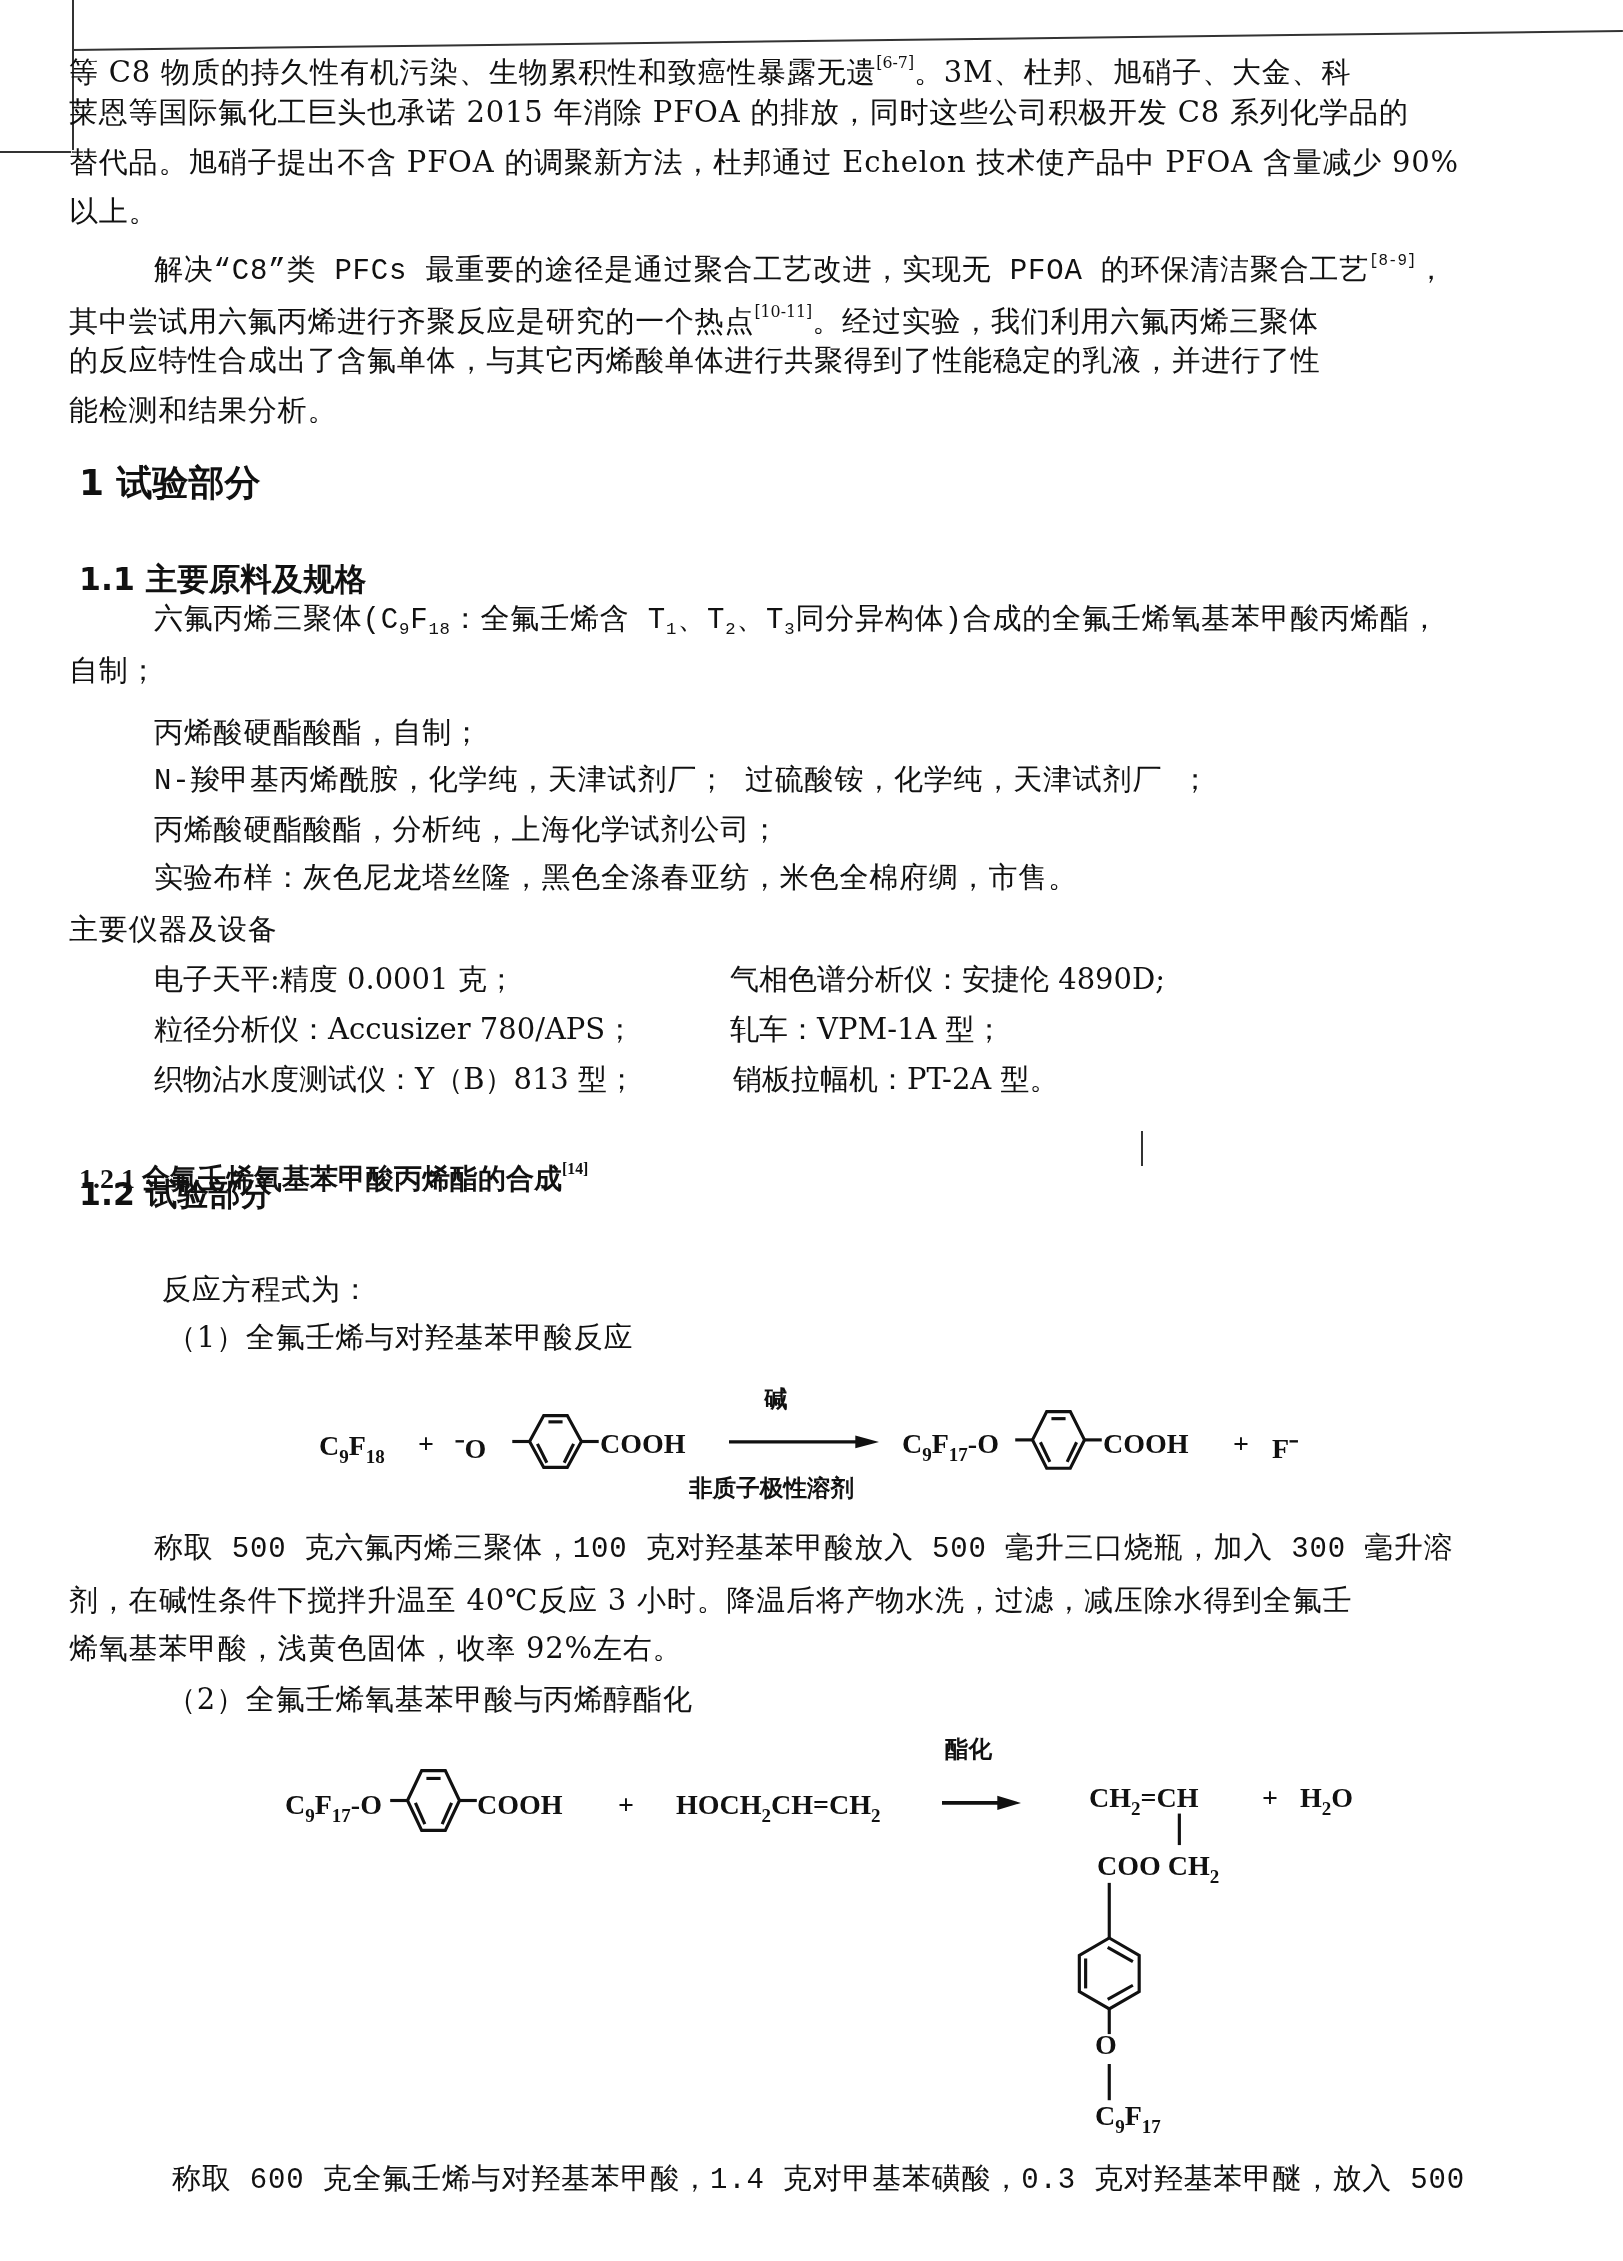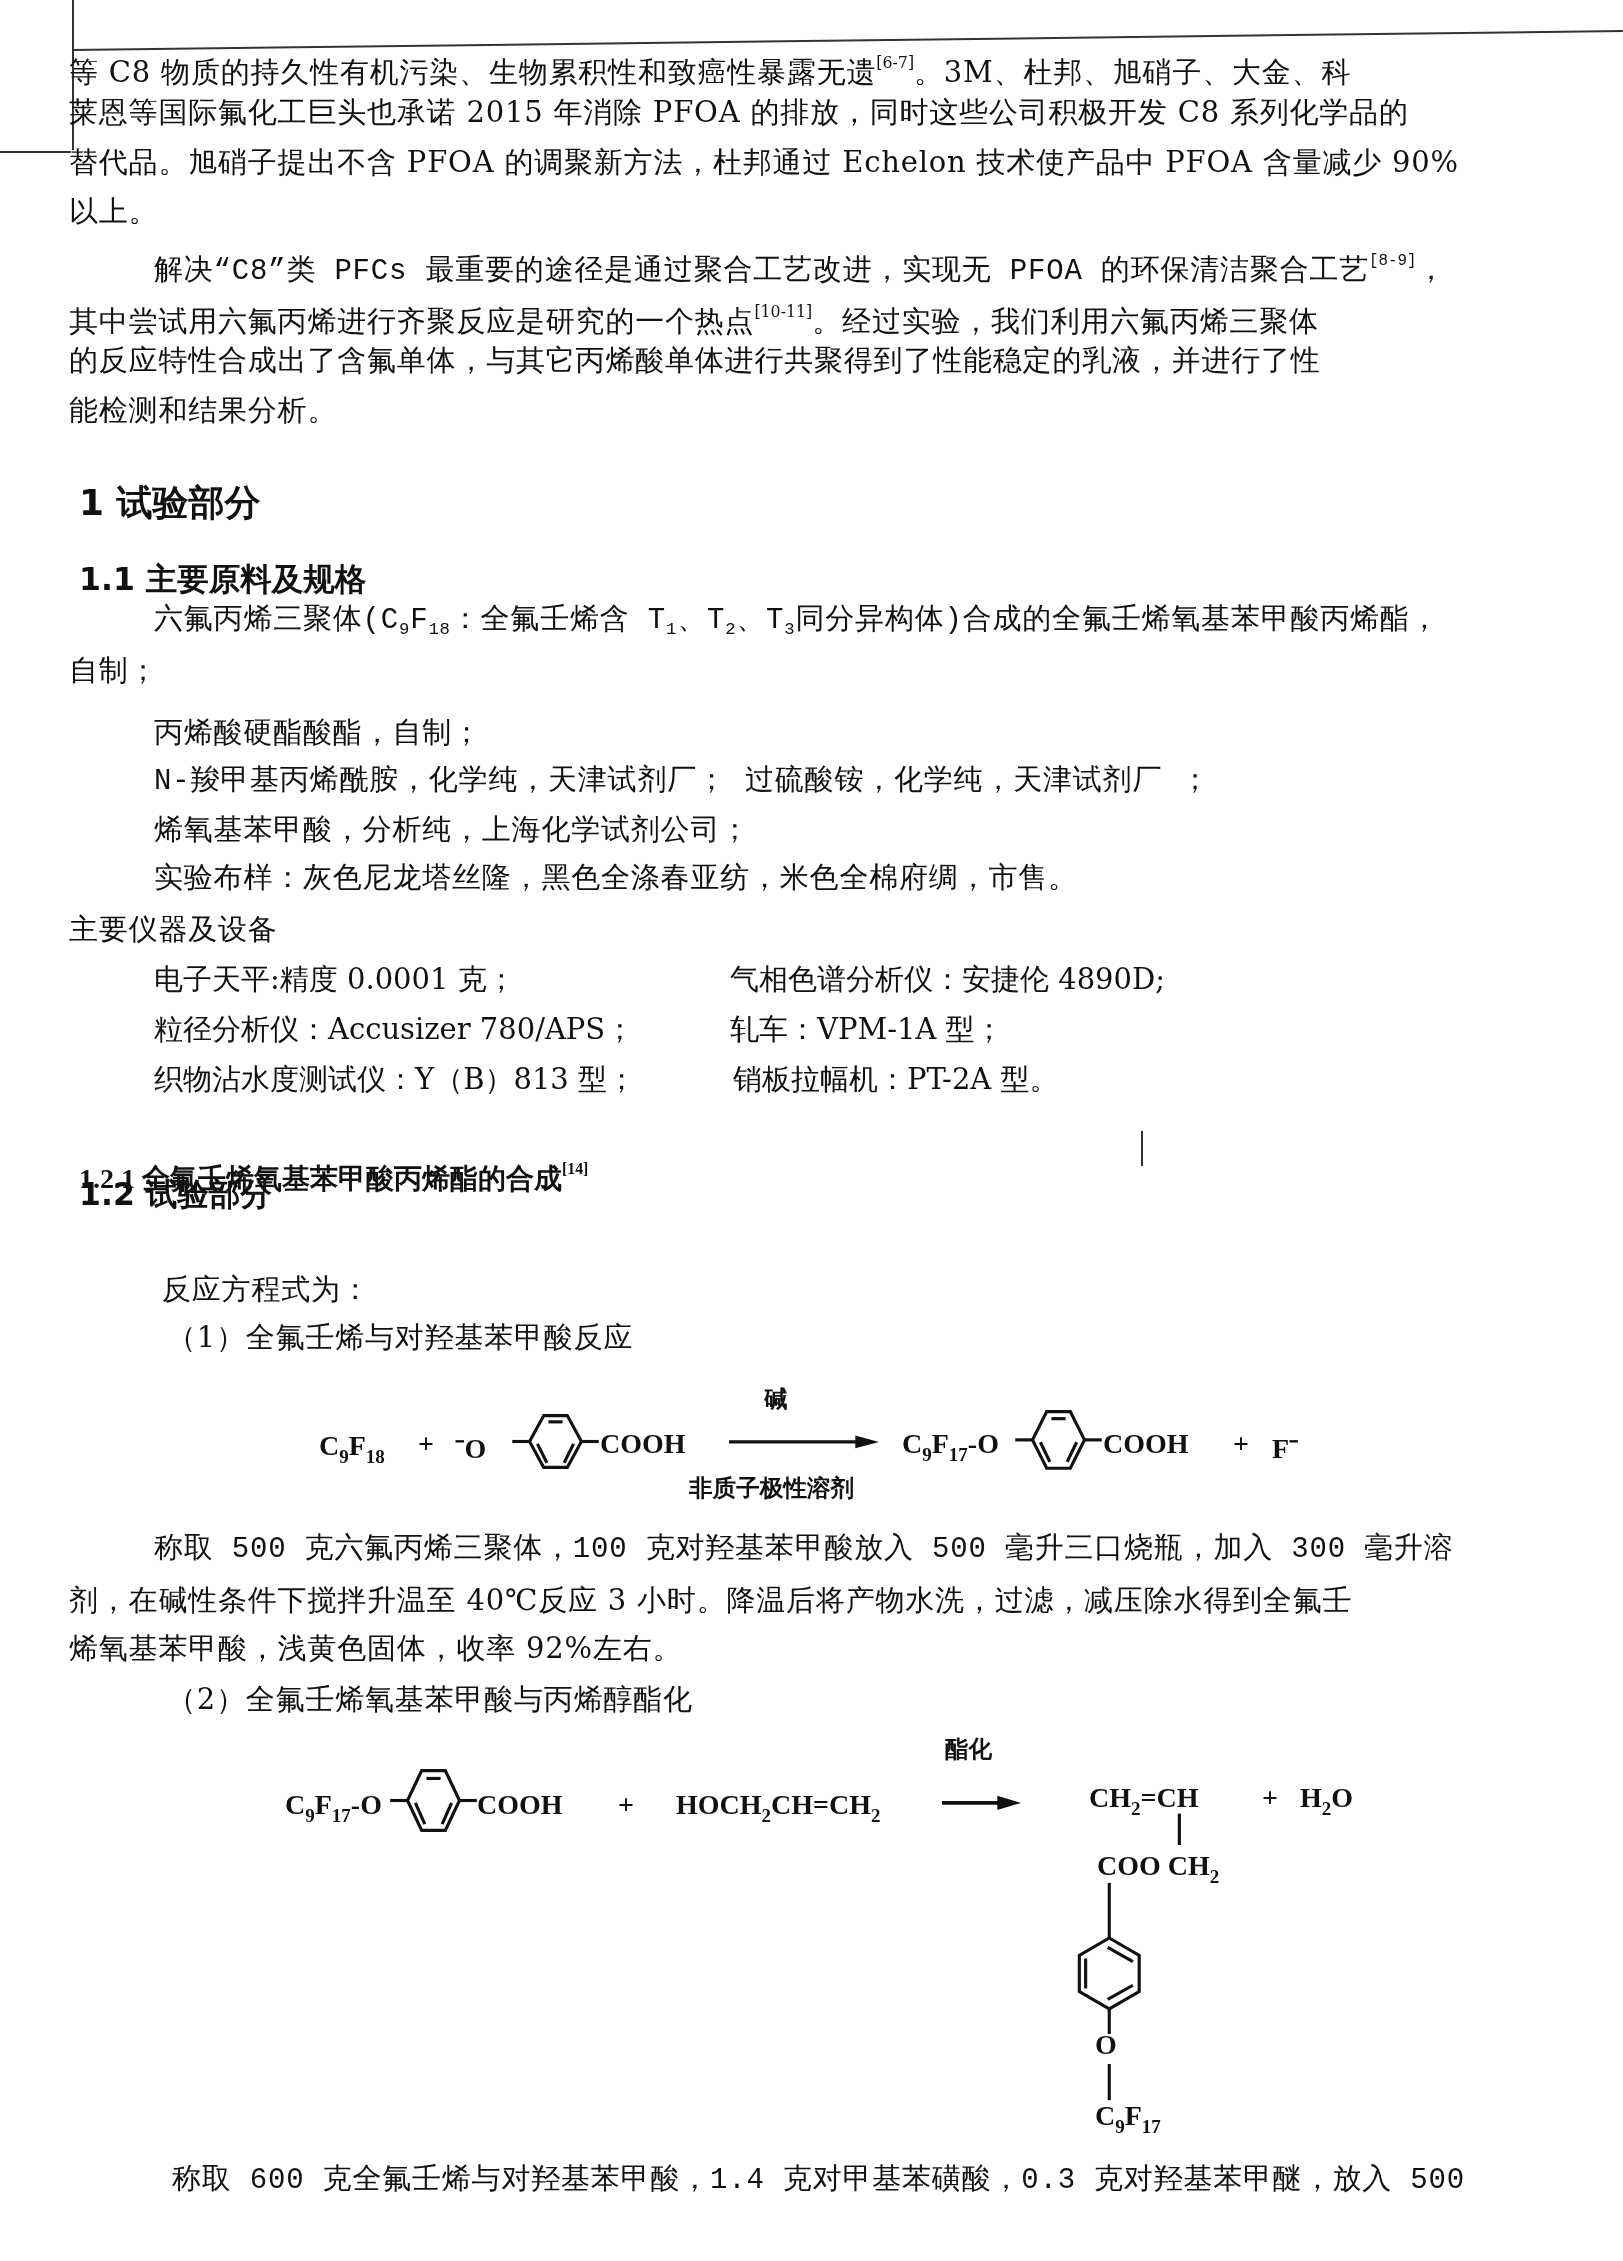--- a/index.html
+++ b/index.html
@@ -46,30 +46,30 @@
 
   <div class="line indent" style="top:242px;">
     <span>解决“C8”类 PFCs 最重要的途径是通过聚合工艺改进，实现无 PFOA 的环保清洁聚合工艺</span><sup class="ref">[8-9]</sup><span>，</span>
   </div>
   <div class="line flush" style="top:292px;">
     <span>其中尝试用六氟丙烯进行齐聚反应是研究的一个热点</span><sup class="ref">[10-11]</sup><span>。经过实验，我们利用六氟丙烯三聚体</span>
   </div>
   <div class="line flush" style="top:341px;">的反应特性合成出了含氟单体，与其它丙烯酸单体进行共聚得到了性能稳定的乳液，并进行了性</div>
   <div class="line flush" style="top:391px;">能检测和结果分析。</div>
 
-  <div class="h1" style="top:479px;">1 试验部分</div>
+  <div class="h1" style="top:459px;">1 试验部分</div>
   <div class="h2" style="top:559px;">1.1 主要原料及规格</div>
 
   <div class="line indent" style="top:601px;">
     <span>六氟丙烯三聚体(C</span><sub class="s">9</sub><span>F</span><sub class="s">18</sub><span>：全氟壬烯含 T</span><sub class="s">1</sub><span>、T</span><sub class="s">2</sub><span>、T</span><sub class="s">3</sub><span>同分异构体)合成的全氟壬烯氧基苯甲酸丙烯酯，</span>
   </div>
   <div class="line flush" style="top:651px;">自制；</div>
   <div class="line indent" style="top:715px;">丙烯酸硬酯酸酯，自制；</div>
   <div class="line indent" style="top:762px;">N-羧甲基丙烯酰胺，化学纯，天津试剂厂；  过硫酸铵，化学纯，天津试剂厂 ；</div>
-  <div class="line indent" style="top:812px;">烯氧基苯甲酸，分析纯，上海化学试剂公司；</div>
+  <div class="line indent" style="top:812px;">丙烯酸硬酯酸酯，分析纯，上海化学试剂公司；</div>
   <div class="line indent" style="top:860px;">实验布样：灰色尼龙塔丝隆，黑色全涤春亚纺，米色全棉府绸，市售。</div>
   <div class="line flush" style="top:910px;">主要仪器及设备</div>
 
   <div class="col2" style="left:154px; top:960px;">电子天平:精度 0.0001 克；</div>
   <div class="col2" style="left:730px; top:960px;">气相色谱分析仪：安捷伦 4890D;</div>
   <div class="col2" style="left:154px; top:1010px;">粒径分析仪：Accusizer 780/APS；</div>
   <div class="col2" style="left:730px; top:1010px;">轧车：VPM-1A 型；</div>
   <div class="col2" style="left:154px; top:1060px;">织物沾水度测试仪：Y（B）813 型；</div>
   <div class="col2" style="left:733px; top:1060px;">销板拉幅机：PT-2A 型。</div>
 

